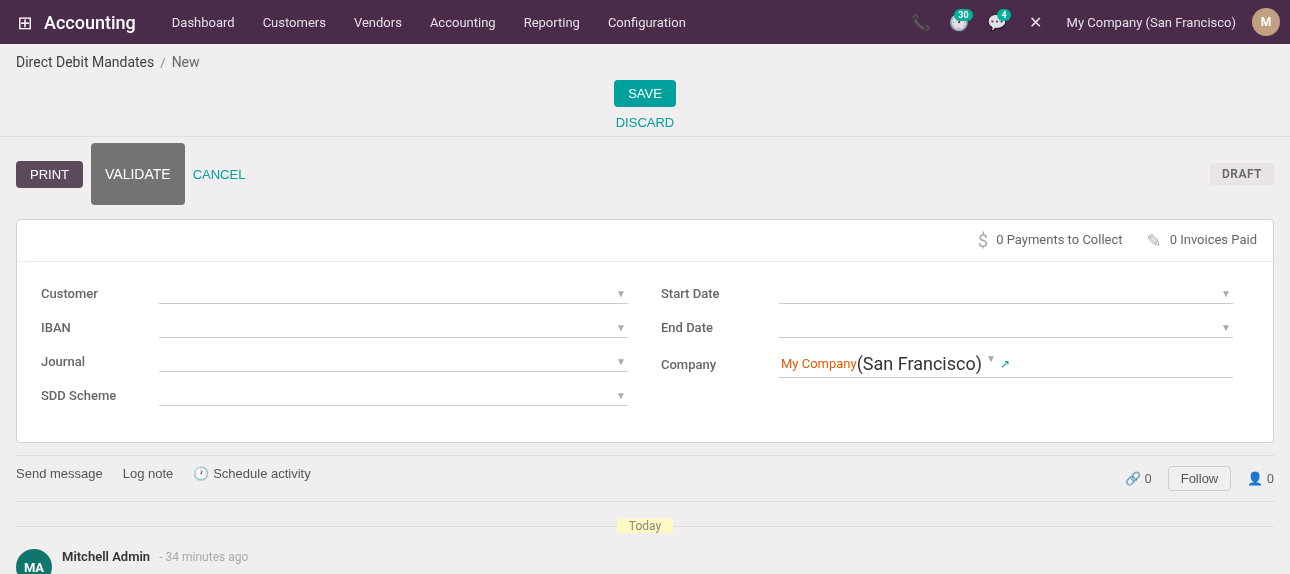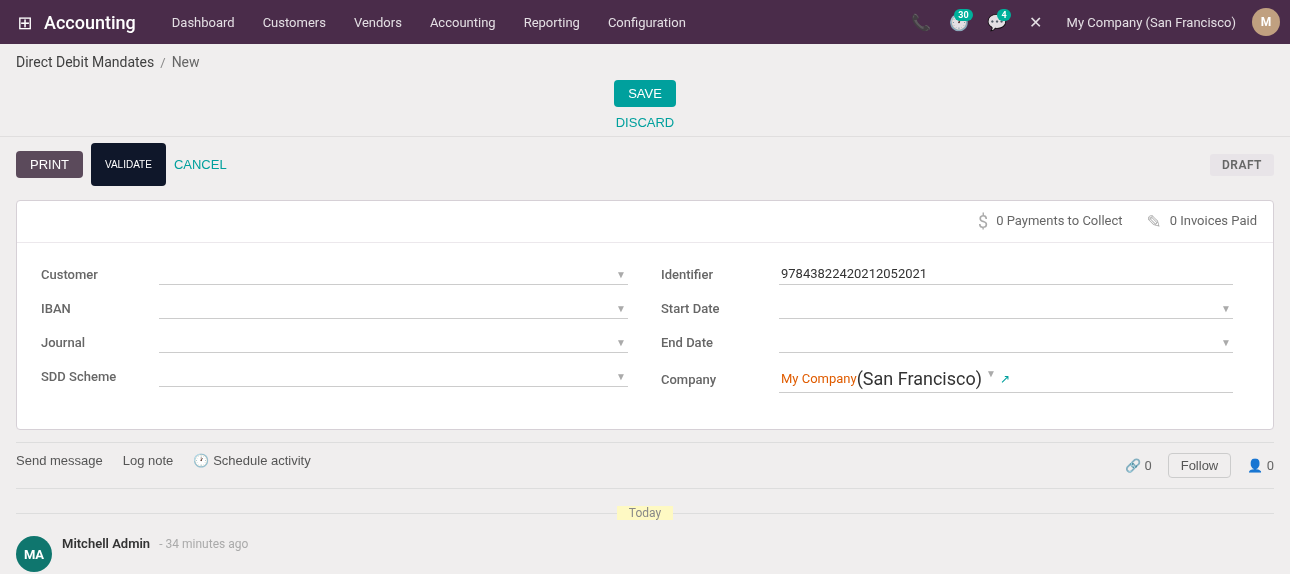--- a/index.html
+++ b/index.html
@@ -77,22 +77,22 @@
       padding: 6px 16px;
       display: flex; align-items: center; gap: 8px;
       border-top: 1px solid #e0dede;
       background: #f0eeee;
     }
     .btn-print {
       background: #5b4a5b; color: white; border: none; padding: 6px 14px;
       border-radius: 4px; cursor: pointer; font-size: 13px; font-weight: 500;
     }
     .btn-validate {
-      background: #0f172a; color: white; border: none; padding: 16px 14px;
-      border-radius: 4px; cursor: pointer; font-size: 10px; font-weight: 500;
+      background: #737373; color: white; border: none; padding: 23px 14px;
+      border-radius: 4px; cursor: pointer; font-size: 14px; font-weight: 500;
     }
     .btn-cancel {
       background: none; color: #00a09d; border: none; cursor: pointer; font-size: 13px; font-weight: 500;
     }
     .status-badge {
       margin-left: auto; background: #e8e4e8; color: #666;
       padding: 4px 12px; border-radius: 3px; font-size: 12px; font-weight: 600; letter-spacing: 0.5px;
     }
 
     
@@ -275,24 +275,20 @@
         <div class="form-row">
           <span class="form-label">SDD Scheme</span>
           <div class="form-input-wrap">
             <input class="form-input" type="text" style="">
             <span class="dropdown-arrow">▼</span>
           </div>
         </div>
       </div>
 
       <div class="form-section">
-        <div class="form-row">
-          <span class="form-label">Identifier</span>
-          <span class="form-value">97843822420212052021</span>
-        </div>
         <div class="form-row">
           <span class="form-label">Start Date</span>
           <div class="form-input-wrap">
             <input class="form-input" type="text" style="">
             <span class="dropdown-arrow">▼</span>
           </div>
         </div>
         <div class="form-row">
           <span class="form-label">End Date</span>
           <div class="form-input-wrap">

